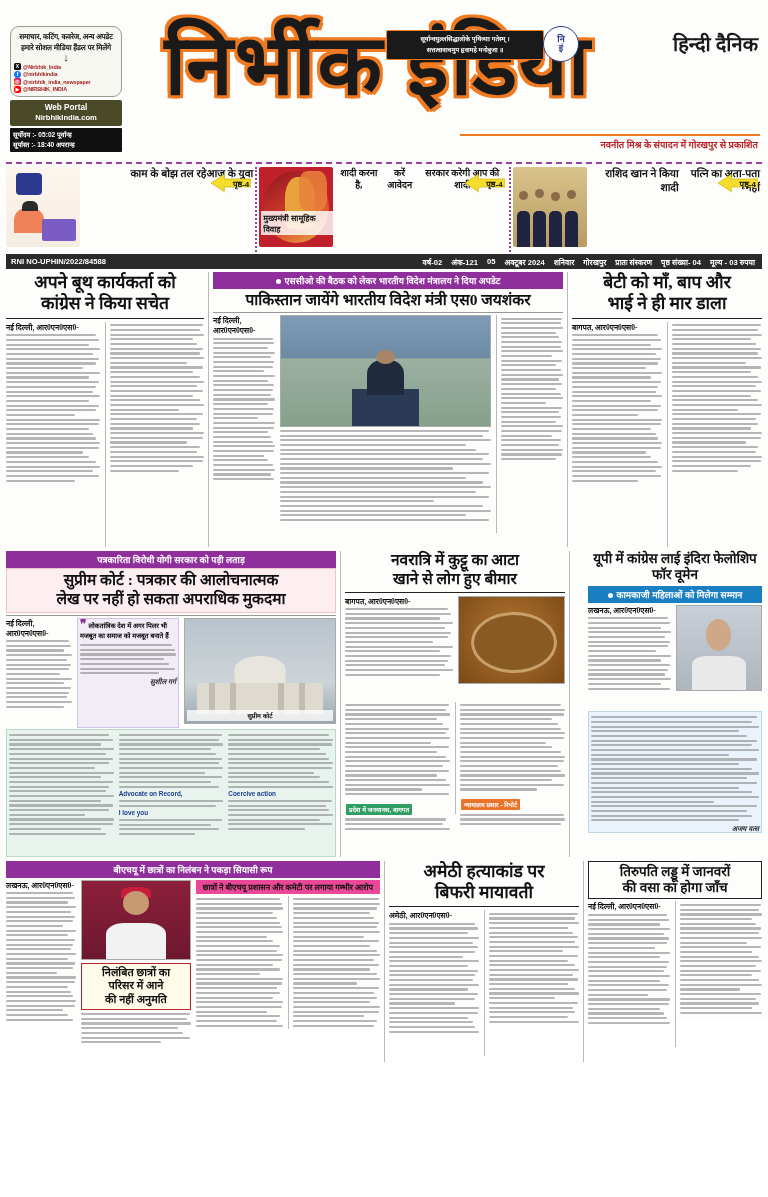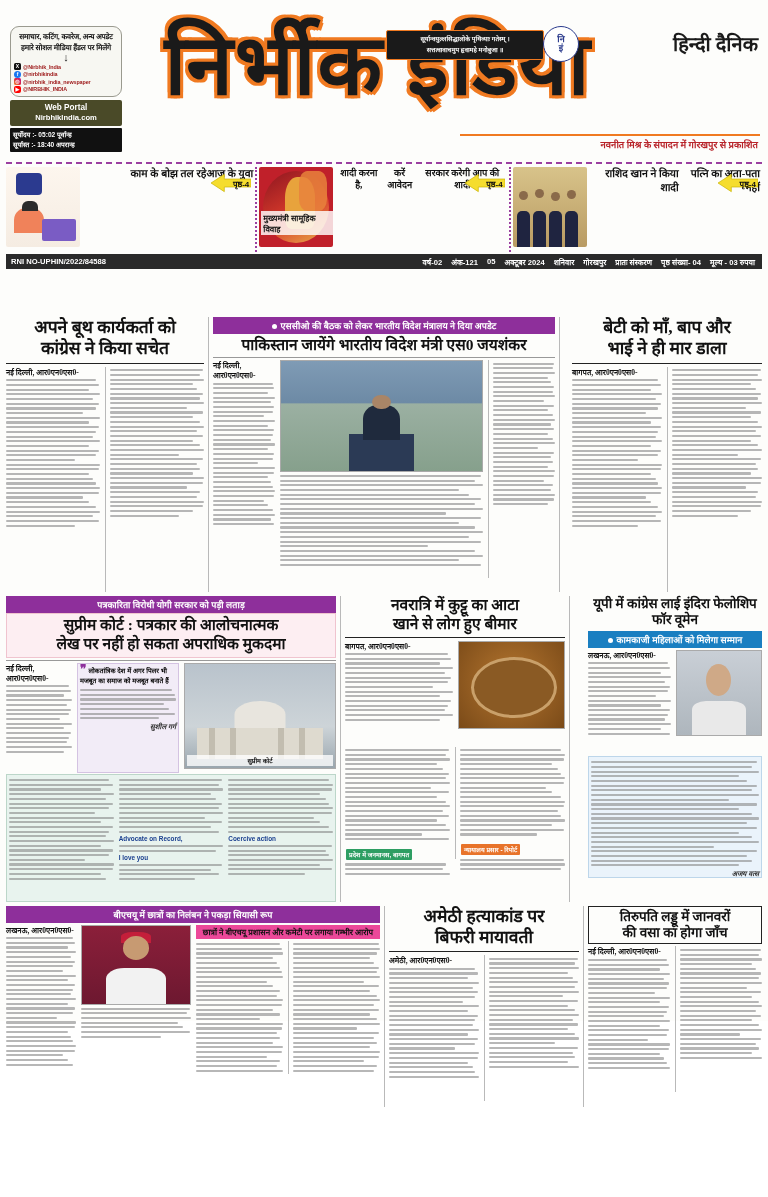--- a/index.html
+++ b/index.html
@@ -64,21 +64,21 @@
   .art3 .h{position:absolute;width:9px;height:9px;border-radius:50%;background:#8a6a4a;}
   .t-cap2{position:absolute;left:2px;bottom:12px;background:rgba(255,255,255,.82);font-size:8px;font-weight:bold;padding:1px 2px;color:#111;}
 
   
   .infobar{margin:2px 6px 0 6px;background:#2a2a2a;color:#fff;display:flex;align-items:center;
      height:15px;font-size:7.6px;font-weight:bold;padding:0 5px;box-sizing:border-box;}
   .infobar .rni{flex:0 0 auto;text-align:right;}
   .infobar .meta{flex:1;display:flex;justify-content:flex-end;gap:9px;padding-right:2px;}
 
   
-  .main{padding:3px 6px 0 6px;margin-top:45px;}
+  .main{padding:3px 6px 0 6px;}
   .rowA{display:flex;gap:4px;}
   .colL{width:198px;flex:0 0 auto;}
   .colC{flex:1;}
   .colR{width:190px;flex:0 0 auto;}
 
   .hl{font-family:"Liberation Serif",serif;font-weight:bold;color:#111;line-height:1.22;text-align:center;}
   .hl-lg{font-size:17.5px;}
   .hl-md{font-size:15.5px;}
   .hl-sm{font-size:13.5px;}
 
@@ -463,21 +463,21 @@
               <div class="ln s7"></div>
               <div class="ln s1"></div>
               <div class="ln s4"></div>
             <div class="ln s6"></div>
               <div class="ln s2"></div>
               <div class="ln s3"></div>
           </div>
         </div>
       </div>
 
-      <div class="colR vrule" style="padding-left:12px">
+      <div class="colR vrule" style="padding-left:4px">
         <div class="hl hl-lg">बेटी को माँ, बाप और</div>
         <div class="hl hl-lg">भाई ने ही मार डाला</div>
         <div class="hrule"></div>
         <div class="cols2" style="height:225px">
           <div class="txtblk">
             <div class="dateline">बागपत, आर0एन0एस0-</div>
             <div class="ln s1"></div>
               <div class="ln s2"></div>
               <div class="ln s3"></div>
               <div class="ln s6"></div>
@@ -850,20 +850,25 @@
             <div class="ln s2"></div>
               <div class="ln s7"></div>
               <div class="ln s3"></div>
               <div class="ln s1"></div>
           </div>
           <div style="flex:0 0 110px">
             <div class="photo ph-pol" style="height:78px">
               <div class="cap"></div>
                 <div class="hd"></div>
                 <div class="body"></div>
+            </div>
+            <div class="callout" style="margin-top:3px">
+              <div>निलंबित छात्रों का</div>
+              <div>परिसर में आने</div>
+              <div>की नहीं अनुमति</div>
             </div>
             <div class="txtblk" style="margin-top:3px">
               <div class="ln s2"></div>
                 <div class="ln s1"></div>
                 <div class="ln s6"></div>
                 <div class="ln s3"></div>
               <div class="ln s4"></div>
                 <div class="ln s2"></div>
                 <div class="ln s5"></div>
             </div>

